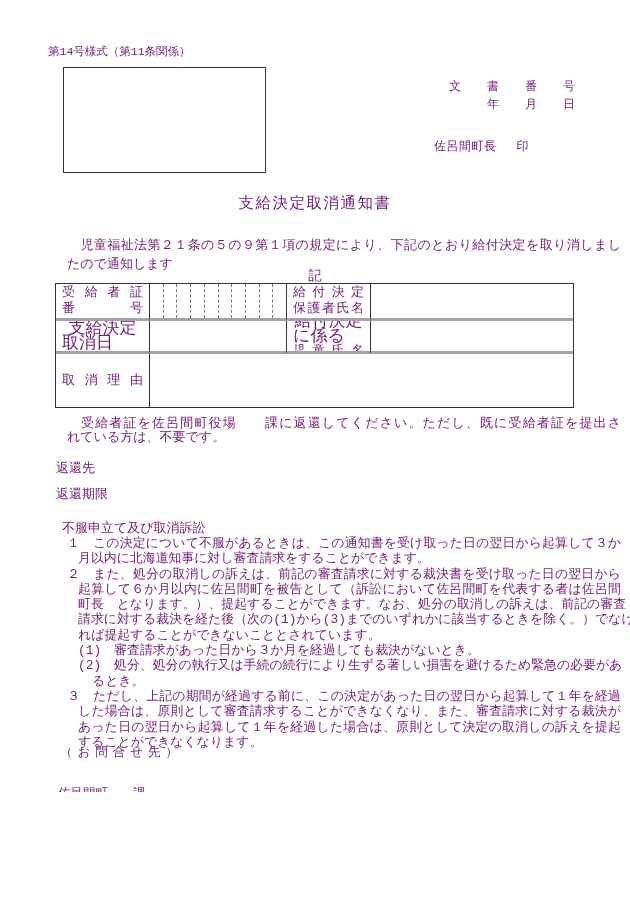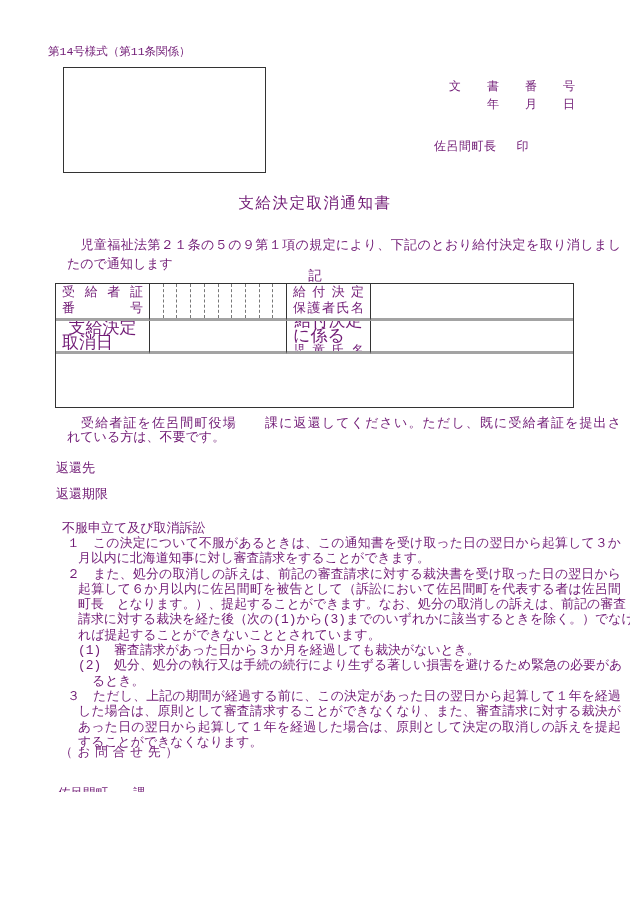--- a/index.html
+++ b/index.html
@@ -104,20 +104,23 @@
     <div class="cell">
       <div class="cl small">支給決定取消日</div>
     </div>
     <div class="cell"></div>
     <div class="cell">
       <div class="cl small">給付決定に係る</div>
       <div class="cl mid">児童氏名</div>
     </div>
     <div class="cell no-r"></div>
 
+    <div class="cell no-b">
+      <div class="cl">取消理由</div>
+    </div>
     <div class="cell no-b no-r reason-field" style="grid-column:2 / 5;"></div>
   </div>
 
   <div class="abs return-para">
       <div class="line indent-0 j">　受給者証を佐呂間町役場　　課に返還してください。ただし、既に受給者証を提出さ</div>
       <div class="line indent-0">れている方は、不要です。</div>
     </div>
 
   <div class="abs section-label return-to">返還先</div>
 

